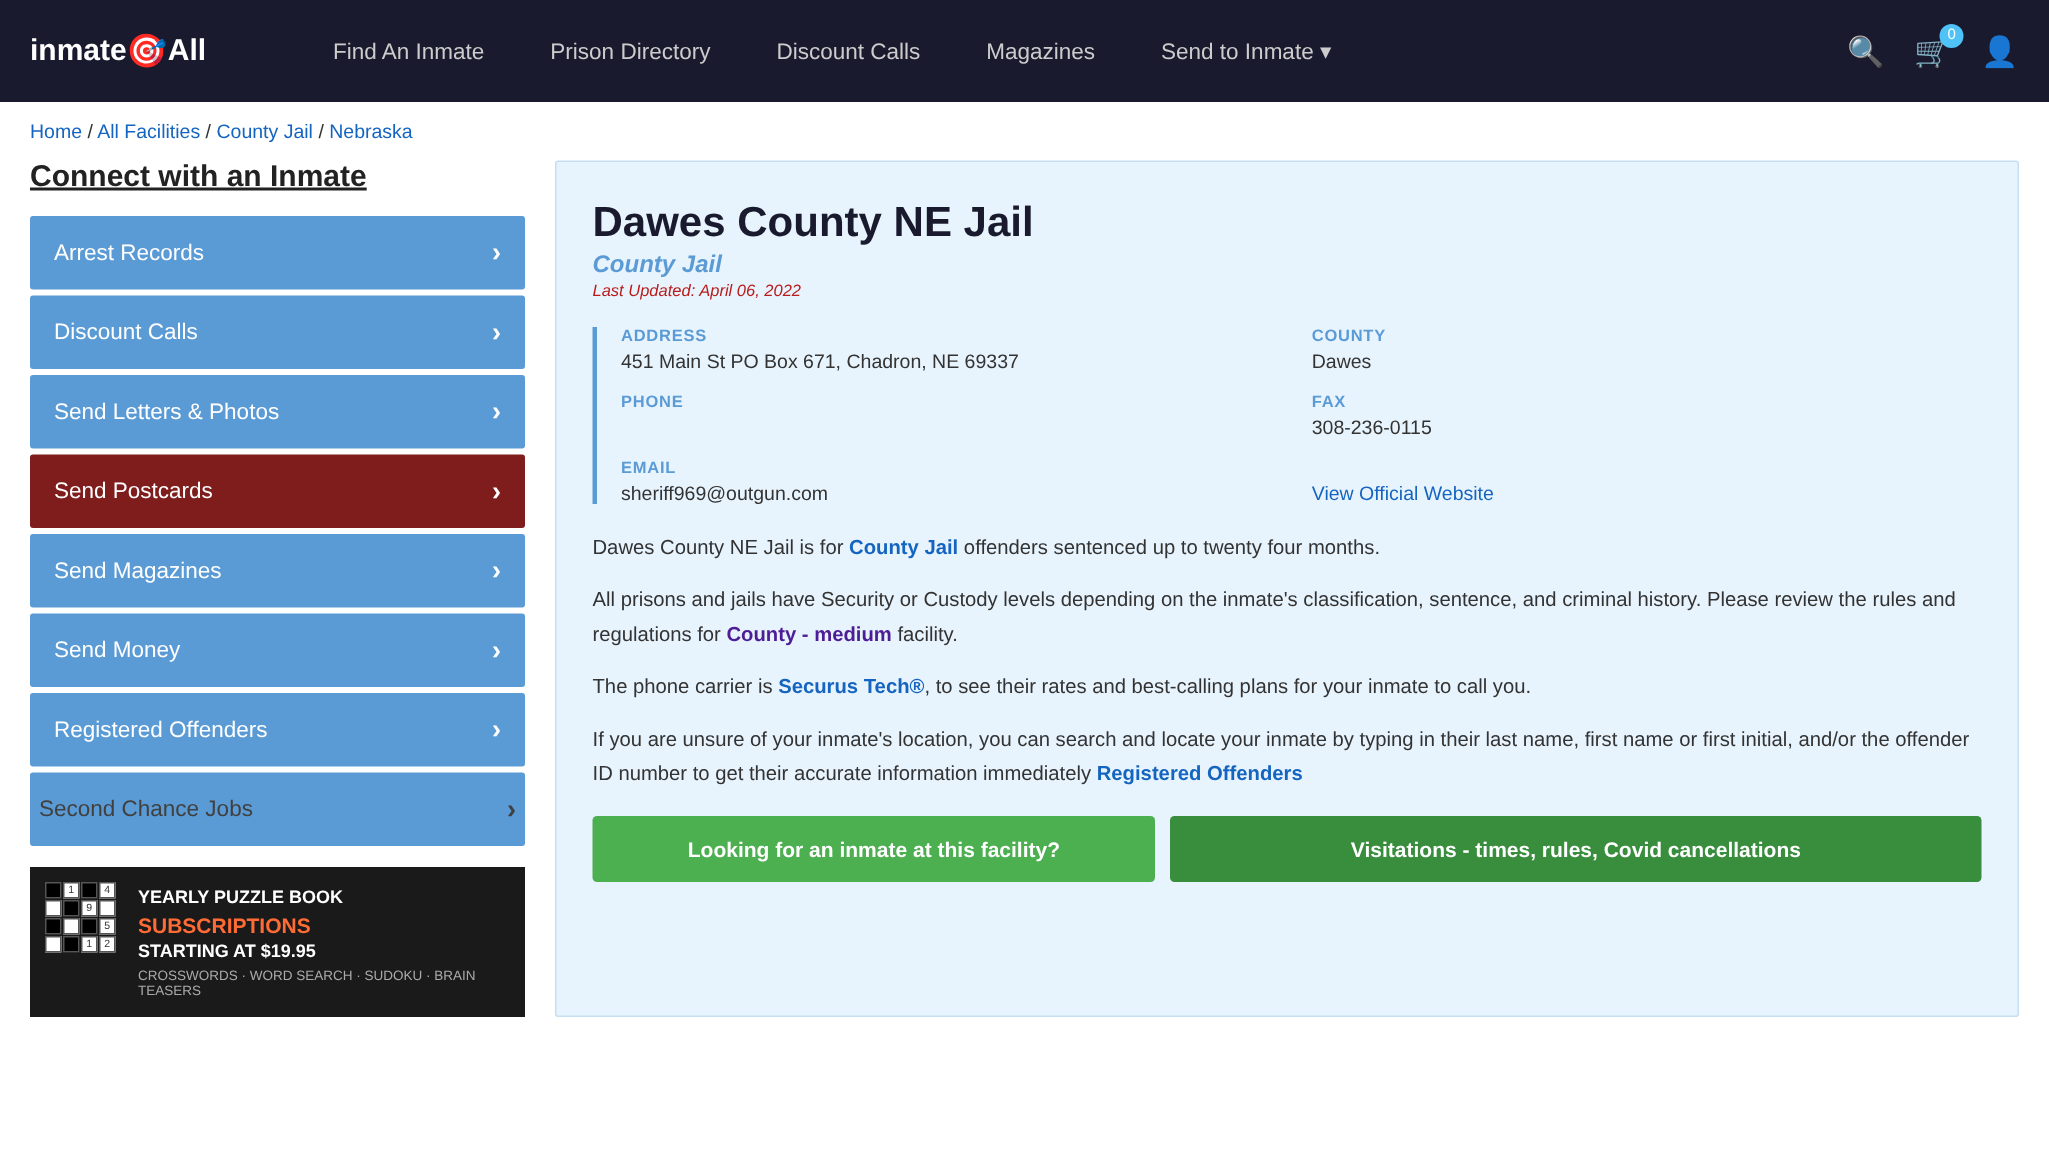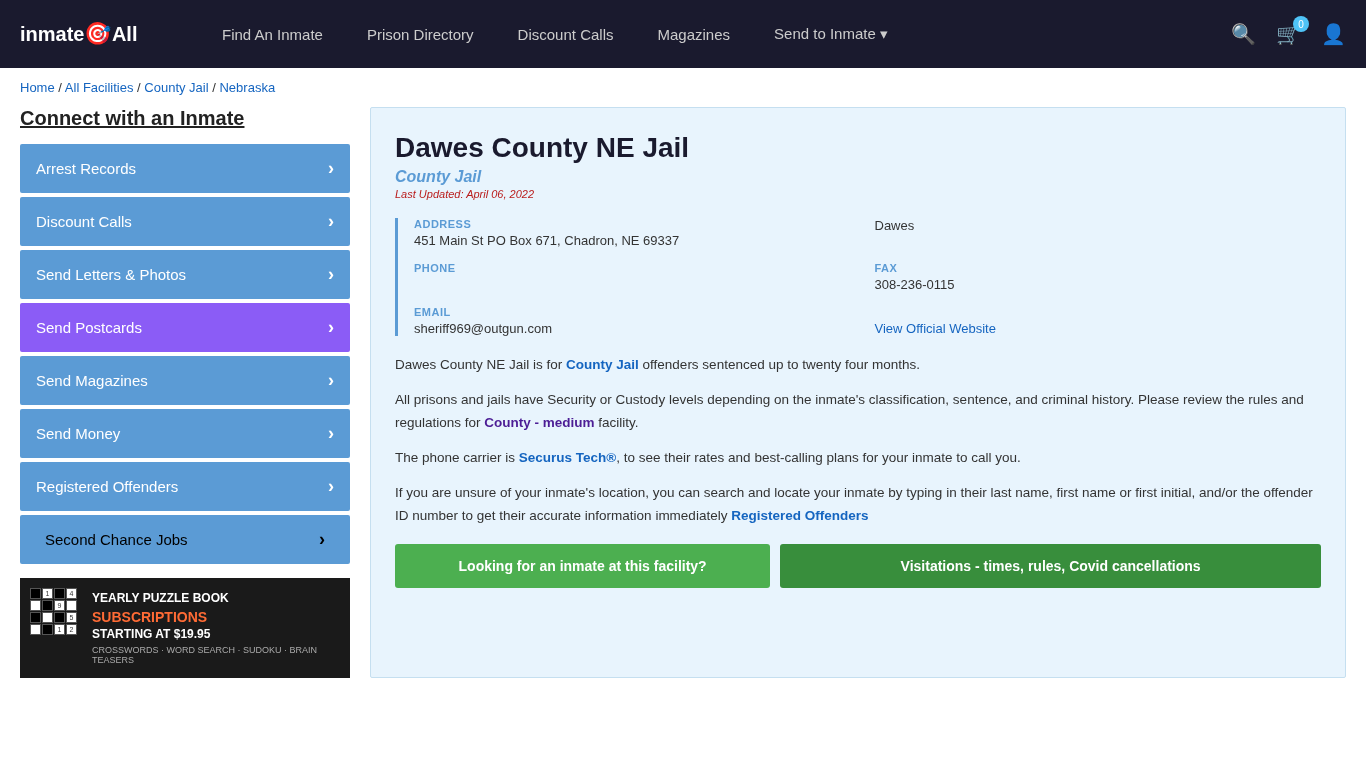--- a/index.html
+++ b/index.html
@@ -51,37 +51,37 @@
         <span style="font-size:18px;font-weight:bold;">›</span>
       </div>
       <div style="background:#5b9bd5;color:#fff;padding:14px 16px;display:flex;align-items:center;justify-content:space-between;cursor:pointer;font-size:15px;border-radius:2px;">
         <span>Discount Calls</span>
         <span style="font-size:18px;font-weight:bold;">›</span>
       </div>
       <div style="background:#5b9bd5;color:#fff;padding:14px 16px;display:flex;align-items:center;justify-content:space-between;cursor:pointer;font-size:15px;border-radius:2px;">
         <span>Send Letters &amp; Photos</span>
         <span style="font-size:18px;font-weight:bold;">›</span>
       </div>
-      <div style="background:#8b5cf6;color:#fff;padding:14px 16px;display:flex;align-items:center;justify-content:space-between;cursor:pointer;font-size:15px;border-radius:2px;">
+      <div style="background:#7f1d1d;color:#fff;padding:14px 16px;display:flex;align-items:center;justify-content:space-between;cursor:pointer;font-size:15px;border-radius:2px;">
         <span>Send Postcards</span>
         <span style="font-size:18px;font-weight:bold;">›</span>
       </div>
       <div style="background:#5b9bd5;color:#fff;padding:14px 16px;display:flex;align-items:center;justify-content:space-between;cursor:pointer;font-size:15px;border-radius:2px;">
         <span>Send Magazines</span>
         <span style="font-size:18px;font-weight:bold;">›</span>
       </div>
       <div style="background:#5b9bd5;color:#fff;padding:14px 16px;display:flex;align-items:center;justify-content:space-between;cursor:pointer;font-size:15px;border-radius:2px;">
         <span>Send Money</span>
         <span style="font-size:18px;font-weight:bold;">›</span>
       </div>
       <div style="background:#5b9bd5;color:#fff;padding:14px 16px;display:flex;align-items:center;justify-content:space-between;cursor:pointer;font-size:15px;border-radius:2px;">
         <span>Registered Offenders</span>
         <span style="font-size:18px;font-weight:bold;">›</span>
       </div>
-      <div style="background:#5b9bd5;color:#000000;padding:14px 25px;display:flex;align-items:center;justify-content:space-between;cursor:pointer;font-size:15px;border-radius:2px;">
+      <div style="background:#5b9bd5;color:#404040;padding:14px 6px;display:flex;align-items:center;justify-content:space-between;cursor:pointer;font-size:15px;border-radius:2px;">
         <span>Second Chance Jobs</span>
         <span style="font-size:18px;font-weight:bold;">›</span>
       </div>
     </div>
 
     <div style="margin-top:14px;background:#1a1a1a;padding:12px;cursor:pointer;position:relative;min-height:100px;overflow:hidden;">
       <div style="position:absolute;left:10px;top:10px;display:grid;grid-template-columns:repeat(4,11px);gap:1px;">
         <div style="width:11px;height:11px;background:#000;border:1px solid #555;"></div>
         <div style="width:11px;height:11px;background:#fff;border:1px solid #555;font-size:7px;display:flex;align-items:center;justify-content:center;">1</div>
         <div style="width:11px;height:11px;background:#000;border:1px solid #555;"></div>
@@ -112,20 +112,21 @@
     <h1 style="font-size:28px;font-weight:bold;color:#1a1a2e;margin-bottom:4px;">Dawes County NE Jail</h1>
     <div style="font-size:16px;color:#5b9bd5;font-style:italic;font-weight:bold;margin-bottom:2px;">County Jail</div>
     <div style="font-size:11px;color:#b91c1c;font-style:italic;margin-bottom:18px;">Last Updated: April 06, 2022</div>
 
     <div style="display:grid;grid-template-columns:1fr 1fr;gap:14px;border-left:3px solid #5b9bd5;padding-left:16px;margin-bottom:18px;">
       <div>
         <div style="font-size:11px;color:#5b9bd5;font-weight:bold;letter-spacing:0.5px;text-transform:uppercase;margin-bottom:3px;">ADDRESS</div>
         <div style="font-size:13px;color:#333;">451 Main St PO Box 671, Chadron, NE 69337</div>
       </div>
       <div>
+        <div style="font-size:11px;color:#5b9bd5;font-weight:bold;letter-spacing:0.5px;text-transform:uppercase;margin-bottom:3px;">COUNTY</div>
         <div style="font-size:13px;color:#333;">Dawes</div>
       </div>
       <div>
         <div style="font-size:11px;color:#5b9bd5;font-weight:bold;letter-spacing:0.5px;text-transform:uppercase;margin-bottom:3px;">PHONE</div>
       </div>
       <div>
         <div style="font-size:11px;color:#5b9bd5;font-weight:bold;letter-spacing:0.5px;text-transform:uppercase;margin-bottom:3px;">FAX</div>
         <div style="font-size:13px;color:#333;">308-236-0115</div>
       </div>
       <div>

